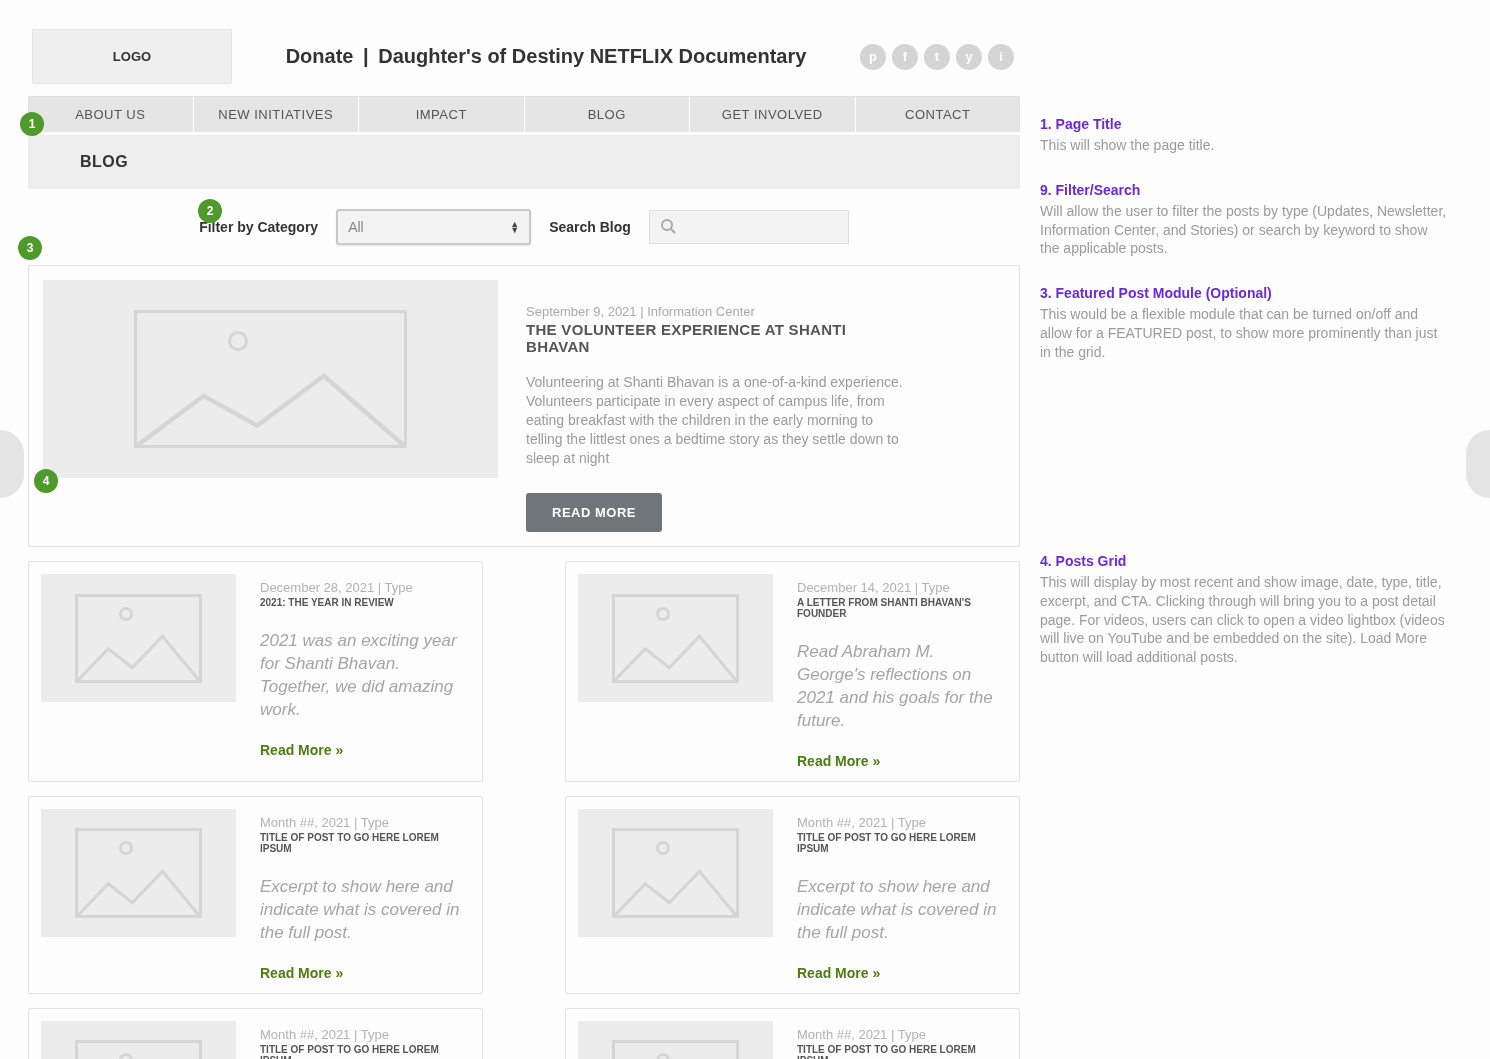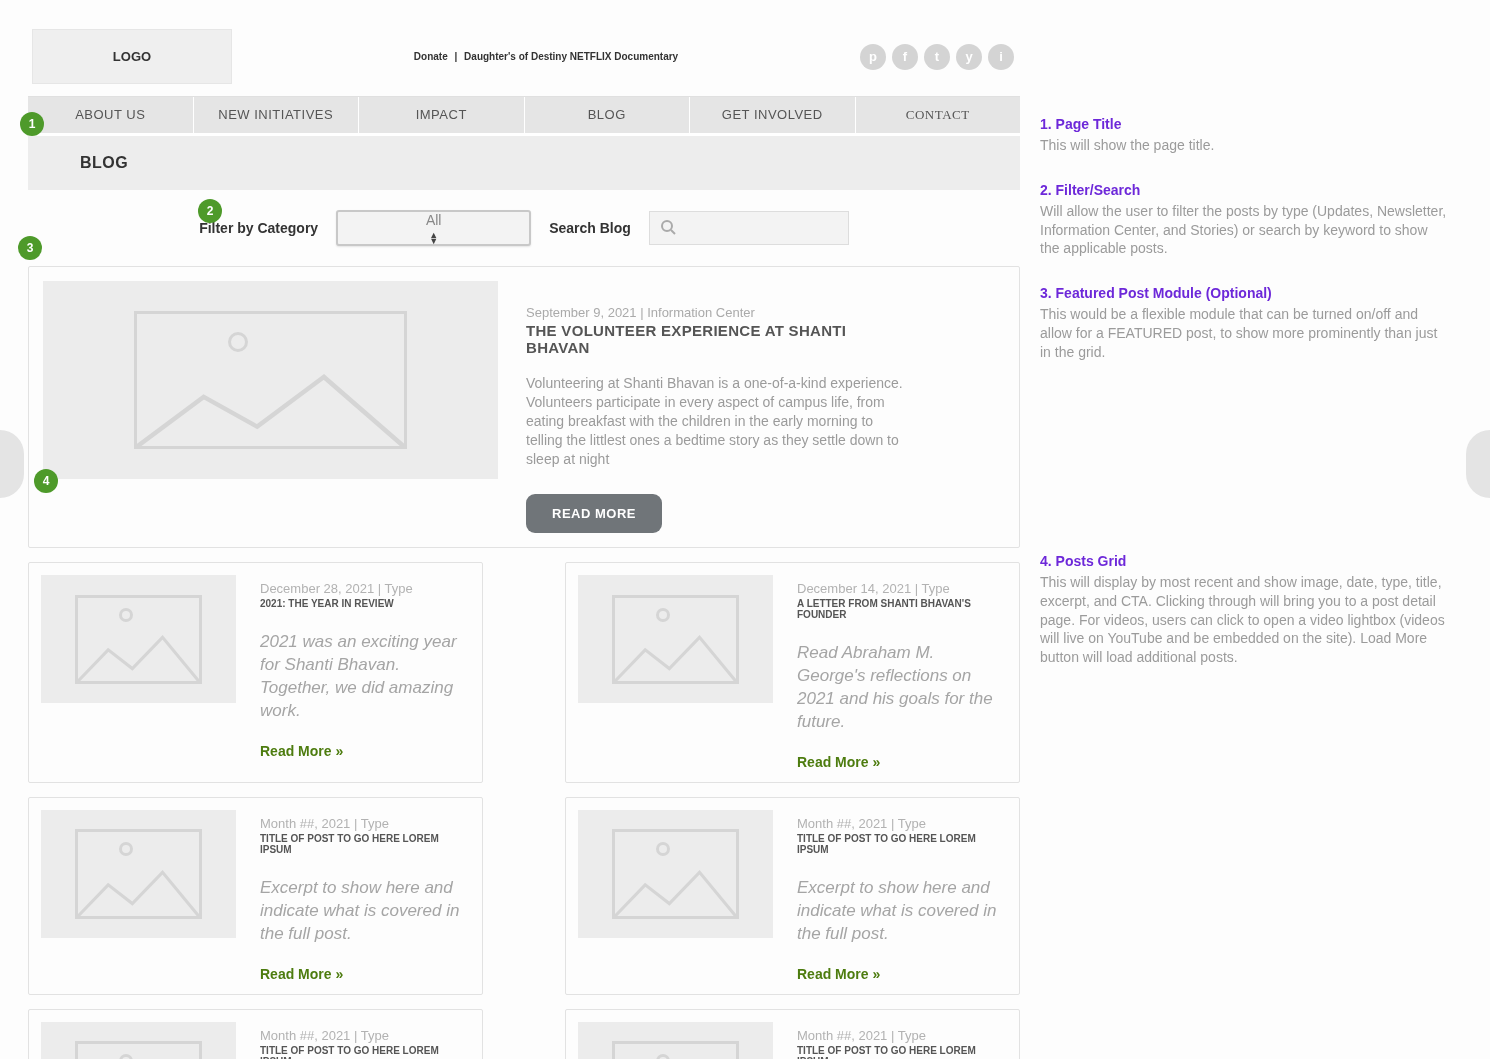--- a/index.html
+++ b/index.html
@@ -5,49 +5,49 @@
   * { box-sizing: border-box; margin: 0; padding: 0; }
   body { font-family: Arial, Helvetica, sans-serif; background: #fdfdfd; color: #4a4a4a; width: 1490px; position: relative; }
   
   .wrap { display: flex; }
   .main-col { width: 1020px; padding-left: 28px; }
   .anno-col { flex: 1; padding: 115px 40px 0 20px; }
   
   
   .header-row { display: flex; align-items: center; padding: 29px 0 12px; }
   .logo-box { width: 200px; height: 55px; background: #efefef; border: 1px solid #e6e6e6; display: flex; align-items: center; justify-content: center; font-weight: bold; font-size: 13px; color: #333; margin-left: 4px; }
-  .header-links { flex: 1; text-align: center; font-size: 10px; font-weight: bold; color: #333; }
+  .header-links { flex: 1; text-align: center; font-size: 20px; font-weight: bold; color: #333; }
   .header-links .sep { margin: 0 4px; }
   .social-row { display: flex; gap: 6px; padding-right: 6px; }
   .social-icon { width: 26px; height: 26px; border-radius: 50%; background: #d4d4d4; display: flex; align-items: center; justify-content: center; color: #fff; font-size: 13px; font-weight: bold; }
   
   
   .nav-bar { display: flex; border-top: 1px solid #e0e0e0; }
   .nav-item { flex: 1; background: #e5e5e5; border-right: 1px solid #fff; text-align: center; padding: 10px 0; font-size: 13px; color: #555; letter-spacing: .5px; }
-  .nav-item:last-child { border-right: none; font-family: Liberation Serif, serif; }
+  .nav-item:last-child { border-right: none; }
   
   
   .page-title-bar { background: #ededed; padding: 18px 0 18px 52px; font-weight: bold; font-size: 16px; letter-spacing: .5px; color: #333; border-top: 3px solid #fff; }
   
   
   .filter-row { display: flex; align-items: center; justify-content: center; gap: 18px; padding: 20px 0; }
   .filter-label { font-weight: bold; font-size: 14px; color: #333; }
-  .select-box { width: 195px; height: 36px; border: 2px solid #c8c8c8; border-radius: 3px; background: #f3f3f3; display: flex; align-items: center; justify-content: space-between; padding: 0 10px; color: #888; font-size: 14px; box-shadow: 0 1px 2px rgba(0,0,0,.1); flex-direction: column; }
+  .select-box { width: 195px; height: 36px; border: 2px solid #c8c8c8; border-radius: 3px; background: #f3f3f3; display: flex; align-items: center; justify-content: space-between; padding: 0 10px; color: #888; font-size: 14px; box-shadow: 0 1px 2px rgba(0,0,0,.1); }
   .select-arrows { display: flex; flex-direction: column; line-height: 6px; font-size: 9px; color: #444; }
   .search-box { width: 200px; height: 34px; border: 1px solid #ddd; background: #f3f3f3; display: flex; align-items: center; padding: 0 10px; }
   .search-icon { color: #aaa; font-size: 14px; }
   
   
   .featured-card { border: 1px solid #e2e2e2; border-radius: 2px; padding: 14px; display: flex; gap: 28px; }
   .img-ph-large { width: 455px; height: 198px; background: #ececec; display: flex; align-items: center; justify-content: center; position: relative; }
   .featured-body { flex: 1; padding-top: 24px; padding-right: 100px; }
   .meta { font-size: 13px; color: #aaa; margin-bottom: 2px; }
   .featured-title { font-size: 15px; font-weight: bold; color: #555; margin-bottom: 18px; letter-spacing: .3px; }
   .featured-excerpt { font-size: 14px; color: #9b9b9b; line-height: 1.35; margin-bottom: 26px; }
-  .read-more-btn { display: inline-block; background: #707579; color: #fff; font-size: 13px; font-weight: bold; letter-spacing: .5px; padding: 12px 26px; border-radius: 9px; }
+  .read-more-btn { display: inline-block; background: #707579; color: #fff; font-size: 13px; font-weight: bold; letter-spacing: .5px; padding: 12px 26px; border-radius: 3px; }
   
   
   .posts-grid { display: flex; flex-wrap: wrap; gap: 14px; margin-top: 14px; justify-content: space-between; }
   .post-card { width: 455px; border: 1px solid #e2e2e2; border-radius: 2px; padding: 12px; display: flex; gap: 24px; }
   .img-ph-small { width: 195px; height: 128px; background: #ececec; display: flex; align-items: center; justify-content: center; flex-shrink: 0; }
   .post-body { flex: 1; padding-top: 6px; }
   .post-meta { font-size: 13px; color: #b2b2b2; margin-bottom: 2px; }
   .post-title { font-size: 10px; font-weight: bold; color: #555; margin-bottom: 22px; }
   .post-excerpt { font-size: 17px; color: #a5a5a5; line-height: 1.35; margin-bottom: 20px; font-style: italic; }
   .read-more-link { font-size: 14px; font-weight: bold; color: #4d7c0f; }
@@ -265,21 +265,21 @@
       </div>
 
   </div>
 
   <div class="anno-col">
     <div class="anno-block">
       <div class="anno-title">1. Page Title</div>
       <div>This will show the page title.</div>
     </div>
     <div class="anno-block">
-      <div class="anno-title">2. Filter/Search</div>
+      <div class="anno-title">9. Filter/Search</div>
       <div>Will allow the user to filter the posts by type (Updates, Newsletter, Information Center, and Stories) or search by keyword to show the applicable posts.</div>
     </div>
     <div class="anno-block">
       <div class="anno-title">3. Featured Post Module (Optional)</div>
       <div>This would be a flexible module that can be turned on/off and allow for a FEATURED post, to show more prominently than just in the grid.</div>
     </div>
     <div class="anno-block" style="margin-top:190px">
       <div class="anno-title">4. Posts Grid</div>
       <div>This will display by most recent and show image, date, type, title, excerpt, and CTA. Clicking through will bring you to a post detail page. For videos, users can click to open a video lightbox (videos will live on YouTube and be embedded on the site). Load More button will load additional posts.</div>
     </div>

